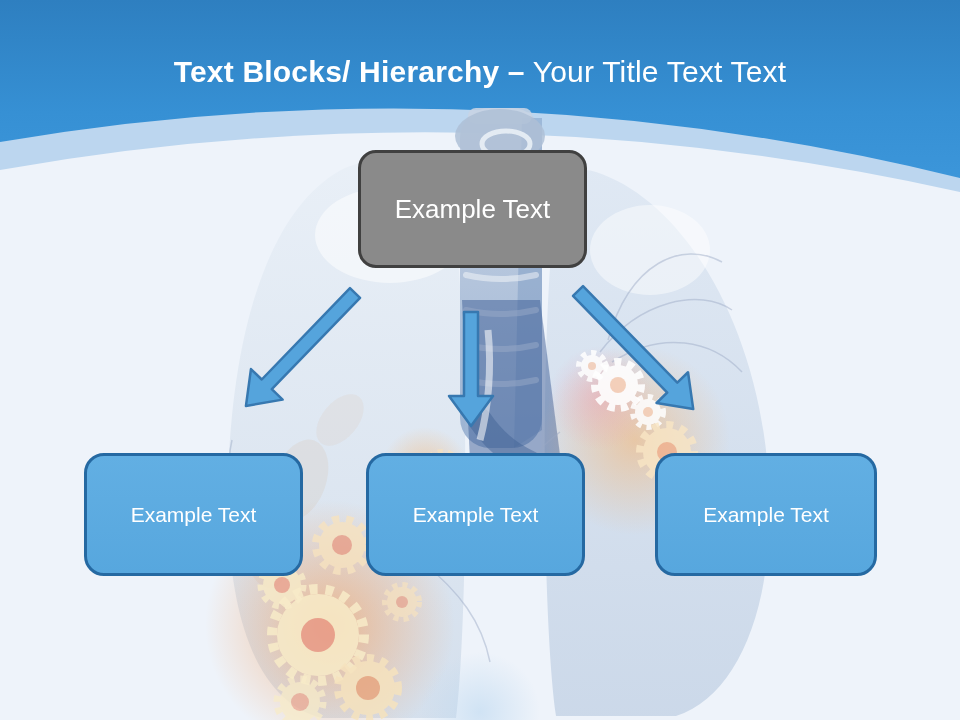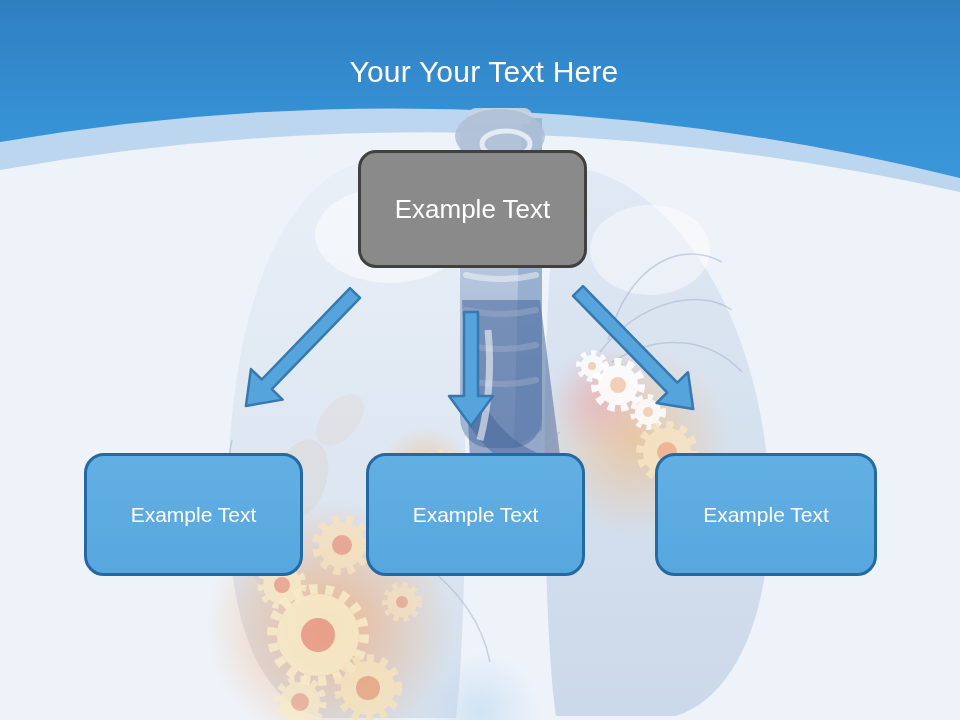--- a/index.html
+++ b/index.html
@@ -197,21 +197,22 @@
     <g transform="translate(442,470)" opacity="0.65">
       <circle r="18" fill="none" stroke="#F7E3C0" stroke-width="6" stroke-dasharray="5 5"></circle>
       <circle r="16" fill="#F7E3C0"></circle>
         <circle r="7" fill="#E07F58" opacity="0.5"></circle>
     </g>
   </g>
 </svg>
 
 <header class="slide-title">
   <h1 style="margin:0;font-size:inherit;display:flex;">
-    <span class="t-reg"> Your Your Text Here</span>
+    <span class="t-bold">Text Blocks/ Hierarchy –</span>
+    <span class="t-reg"> Your Title Text Text</span>
   </h1>
 </header>
 
 <div class="node node-root">
   <span>Example Text</span>
 </div>
 
 <div class="node node-child node-child-1">
   <span>Example Text</span>
 </div>

